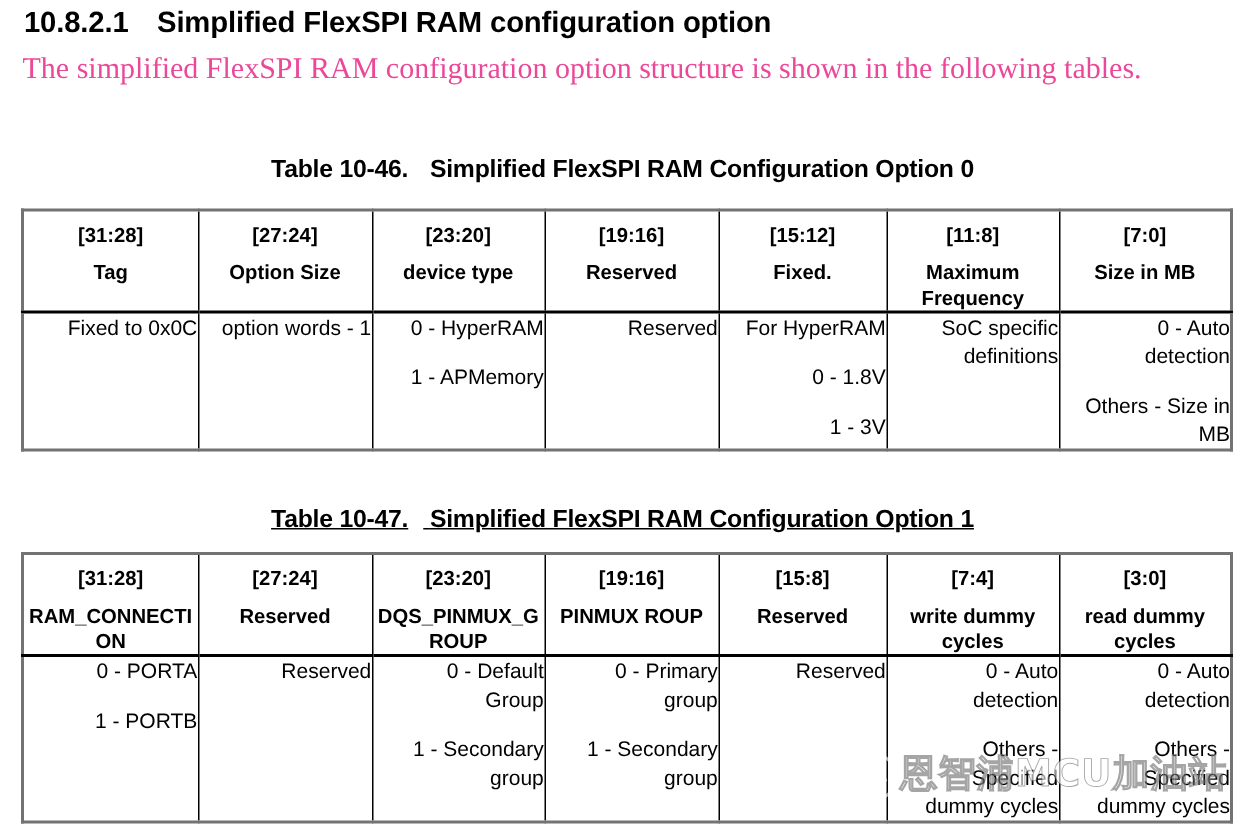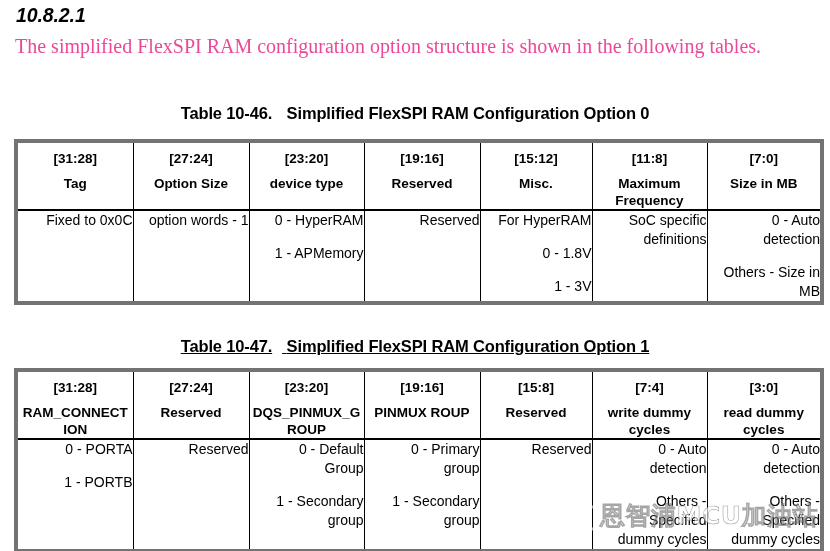--- a/index.html
+++ b/index.html
@@ -25,21 +25,20 @@
     display: flex;
     align-items: baseline;
     font-family: "Liberation Sans", sans-serif;
     font-weight: bold;
     font-size: 19.5px;
     letter-spacing: -0.1px;
     white-space: nowrap;
   }
   .section-num {
     margin-right: 19px;
-    font-style: italic;
   }
 
   
   .intro-paragraph {
     position: absolute;
     left: 15px;
     top: 33px;
     width: 790px;
     font-family: "Liberation Serif", serif;
     font-size: 20px;
@@ -87,21 +86,21 @@
   .doc-table th,
   .doc-table td {
     border: 1px solid #000;
     vertical-align: top;
     padding: 0;
   }
   .doc-table thead th {
     border-bottom-width: 2px;
   }
   .doc-table {
-    border: 4px solid #737373;
+    border: 2px solid #737373;
     padding-left: 28px;
   }
 
   .hdr-cell {
     text-align: center;
     font-family: "Liberation Sans", sans-serif;
     font-weight: bold;
     font-size: 13.5px;
     line-height: 17px;
     padding: 7px 3px 0 3px;
@@ -186,20 +185,21 @@
     white-space: nowrap;
     letter-spacing: 0.5px;
     line-height: 1;
   }
 </style>
 </head>
 <body>
 
 <div class="section-heading">
   <span class="section-num">10.8.2.1</span>
+  <span>Simplified FlexSPI RAM configuration option</span>
 </div>
 
 <div class="intro-paragraph">The simplified FlexSPI RAM configuration option structure is shown in the following tables.</div>
 
 <div class="table-caption" id="caption-1">
   <span class="caption-num">Table 10-46.</span>
   <span>Simplified FlexSPI RAM Configuration Option 0</span>
 </div>
 
 <table class="doc-table" id="table-1">
@@ -234,21 +234,21 @@
       </th>
       <th>
         <div class="hdr-cell">
           <span class="hdr-bits">[19:16]</span>
           <span class="hdr-name">Reserved</span>
         </div>
       </th>
       <th>
         <div class="hdr-cell">
           <span class="hdr-bits">[15:12]</span>
-          <span class="hdr-name">Misc.</span>
+          <span class="hdr-name">Fixed.</span>
         </div>
       </th>
       <th>
         <div class="hdr-cell">
           <span class="hdr-bits">[11:8]</span>
           <span class="hdr-name">Maximum Frequency</span>
         </div>
       </th>
       <th>
         <div class="hdr-cell">

